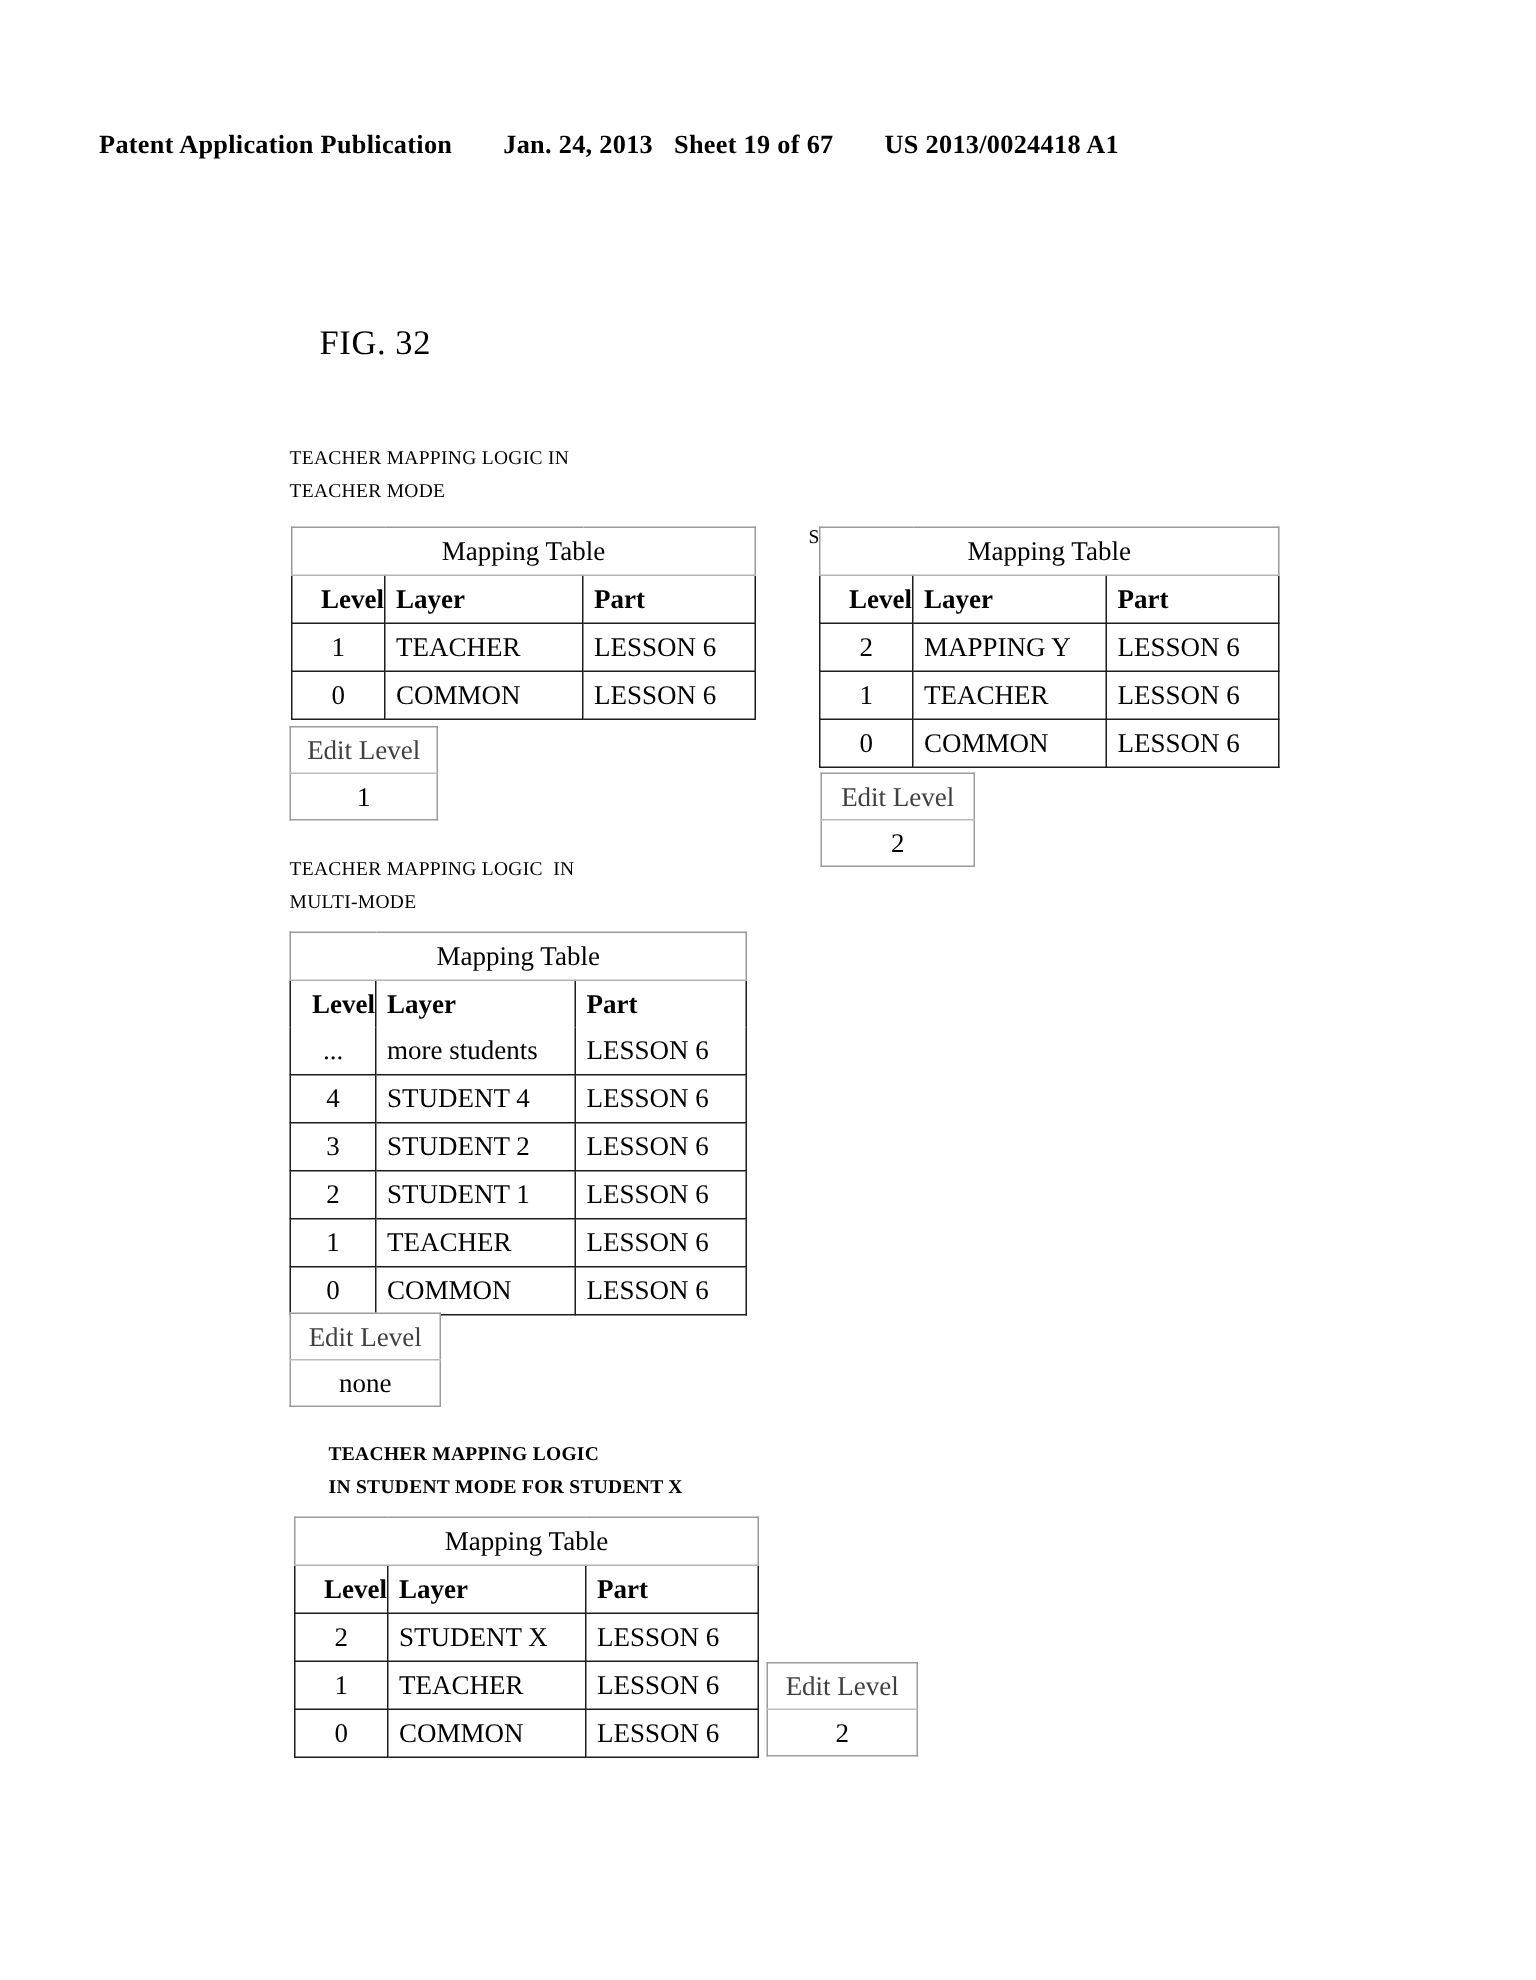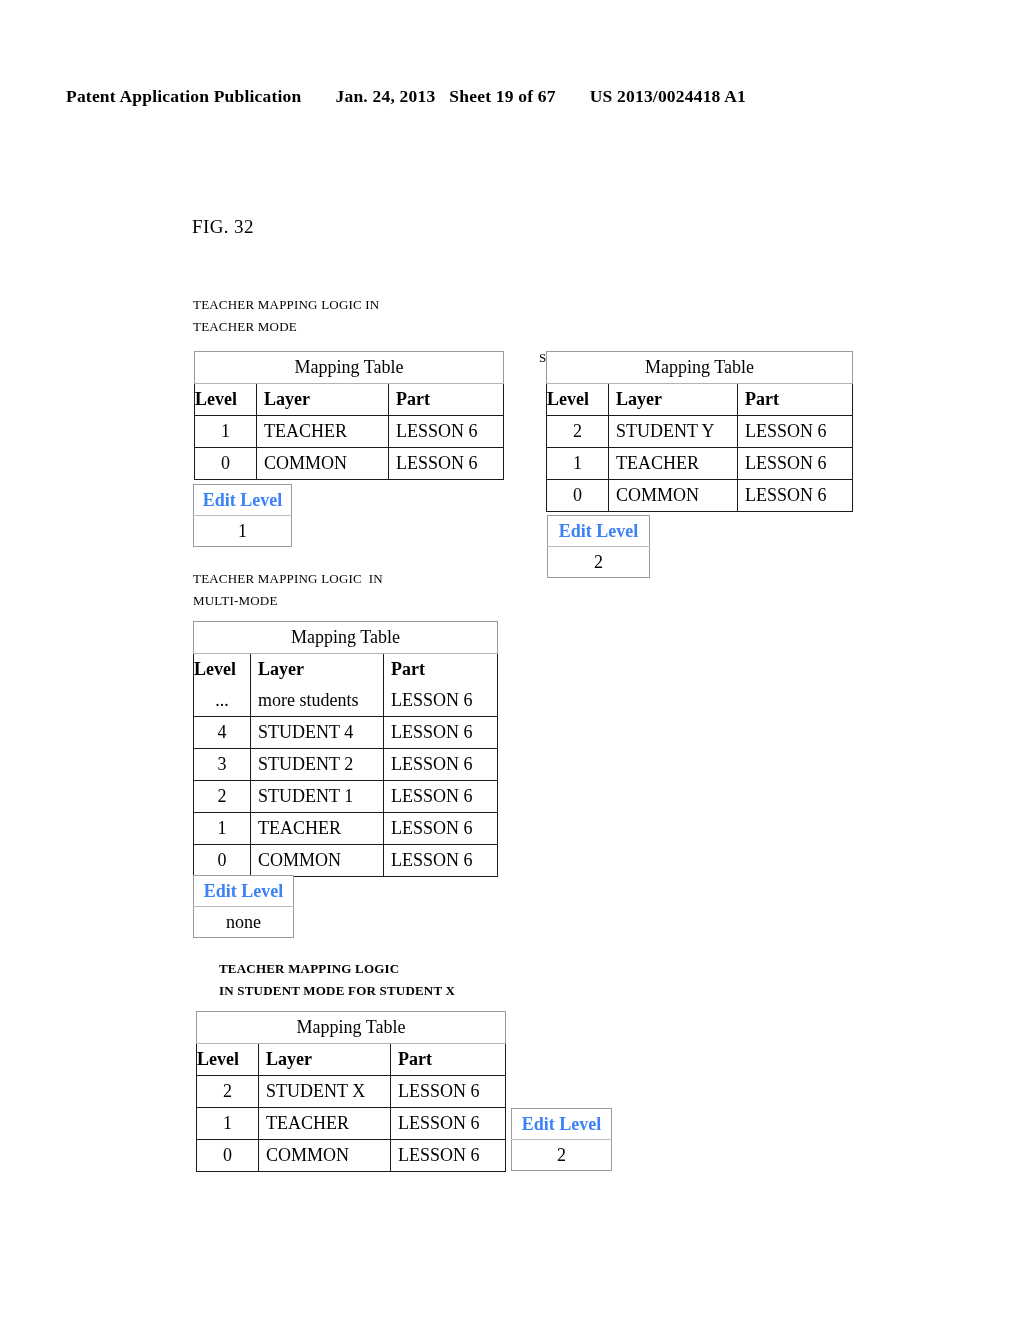--- a/index.html
+++ b/index.html
@@ -29,23 +29,23 @@
     letter-spacing: 0.2px;
     white-space: nowrap;
   }
   .pub-header .seg { display: inline-block; vertical-align: baseline; }
   .gap-lg { display: inline-block; width: 34px; }
   .gap-md { display: inline-block; width: 14px; }
 
   
   .fig-label {
     position: absolute;
-    left: 192px;
+    left: 213px;
     top: 216px;
-    font-size: 19px;
+    font-size: 23px;
     letter-spacing: 0.4px;
   }
 
   
   .caption {
     position: absolute;
     font-size: 13px;
     line-height: 22px;
     letter-spacing: 0.2px;
     white-space: pre;
@@ -82,21 +82,21 @@
     margin-left: 44px;
   }
   .map-table td.hdr {
     font-weight: bold;
   }
   .map-table td.lvl {
     text-align: center;
     padding: 0;
   }
   .map-table td.hdr.lvl {
-    text-align: left;
+    text-align: right;
     margin-top: 16px;
   }
   .map-table td.nb-bottom { border-bottom: none; }
   .map-table td.nb-top    { border-top: none; }
 
   
   #table-teacher-mode  { left: 194px; top: 351px; width: 309px; }
   #table-student-y     { left: 546px; top: 351px; width: 306px; }
   #table-multi-mode    { left: 193px; top: 621px; width: 304px; }
   #table-student-x     { left: 196px; top: 1011px; width: 307px; }
@@ -124,22 +124,22 @@
   .edit-box td {
     border: 1.4px solid #9c9c9c;
     height: 30px;
     line-height: 28px;
     text-align: center;
     white-space: nowrap;
     vertical-align: middle;
     padding: 0;
   }
   .edit-box td.edit-hdr {
-    font-weight: bold;
-    color: #3b82f6;
+    font-weight: normal;
+    color: #404040;
     border-bottom-color: #bcbcbc;
   }
   .edit-box td.edit-val {
     border-top-color: #bcbcbc;
   }
   #edit-teacher-mode { left: 193px; top: 484px; width: 99px; }
   #edit-student-y    { left: 547px; top: 515px; width: 103px; }
   #edit-multi-mode   { left: 193px; top: 875px; width: 101px; }
   #edit-student-x    { left: 511px; top: 1108px; width: 101px; }
 </style>
@@ -206,21 +206,21 @@
     <tr>
       <td class="title-cell" colspan="3">Mapping Table</td>
     </tr>
     <tr>
       <td class="hdr lvl">Level</td>
       <td class="hdr">Layer</td>
       <td class="hdr">Part</td>
     </tr>
     <tr>
       <td class="lvl">2</td>
-      <td>STUDENT Y</td>
+      <td>MAPPING Y</td>
       <td>LESSON 6</td>
     </tr>
     <tr>
       <td class="lvl">1</td>
       <td>TEACHER</td>
       <td>LESSON 6</td>
     </tr>
     <tr>
       <td class="lvl">0</td>
       <td>COMMON</td>

